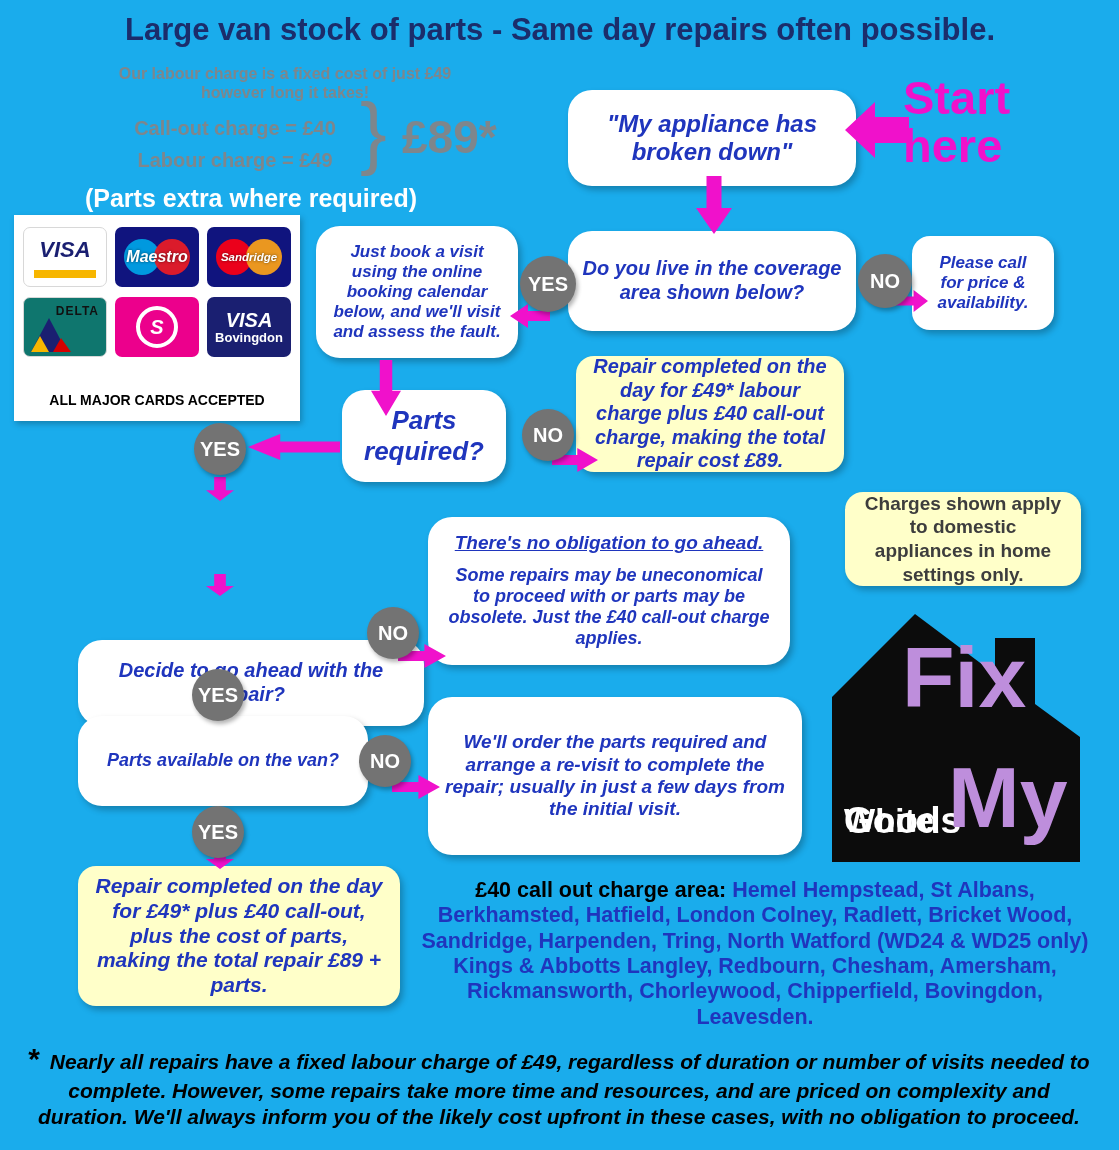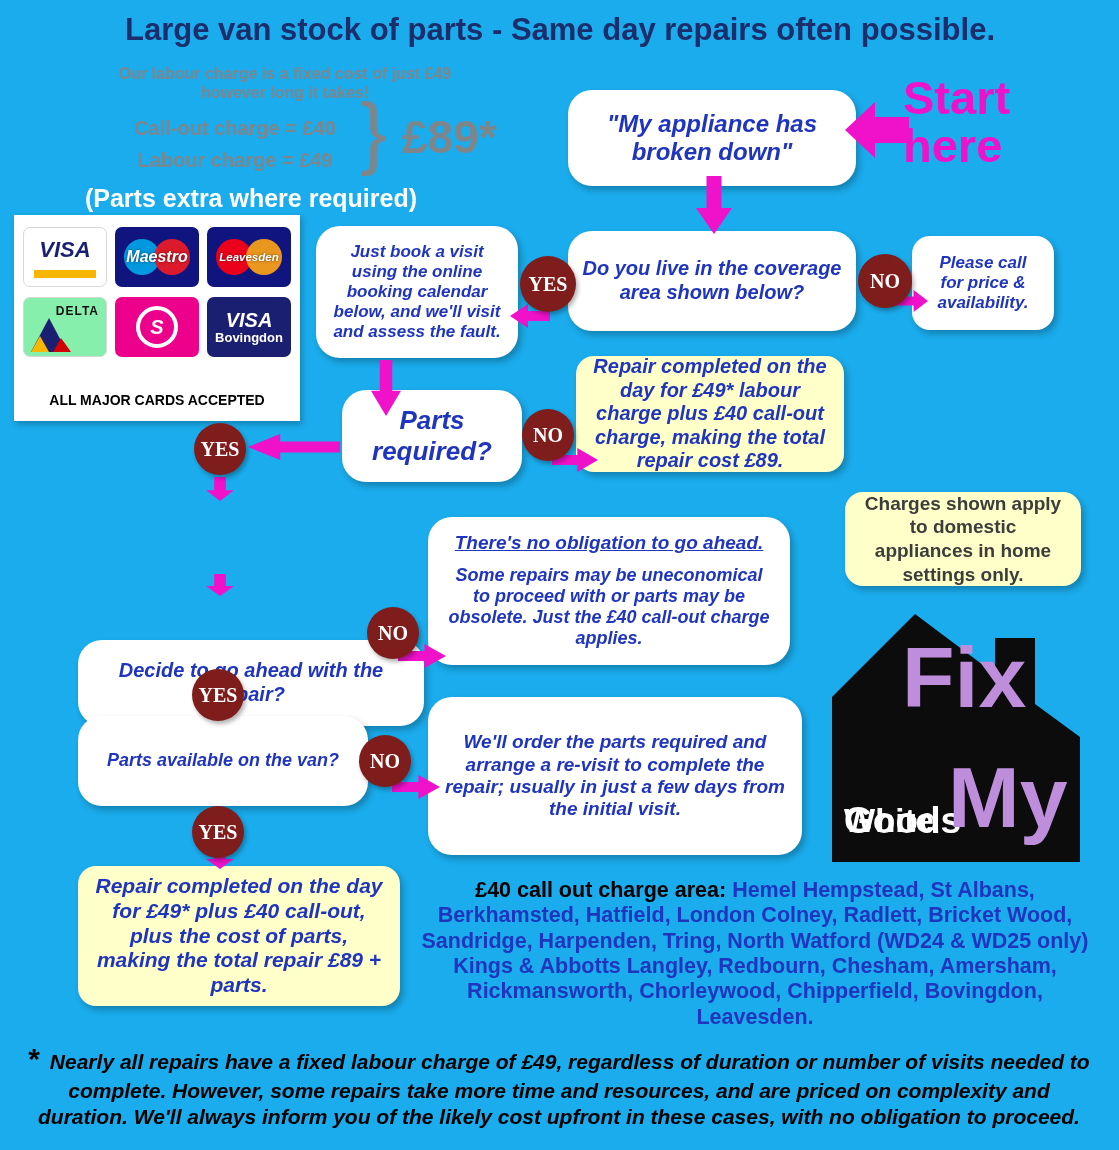--- a/index.html
+++ b/index.html
@@ -29,21 +29,21 @@
   .maestro,.mc{background:#10147E;}
   .circ{position:absolute;top:50%;width:36px;height:36px;border-radius:50%;transform:translateY(-50%);}
   .maestro .c1{left:9px;background:#0099DF;}
   .maestro .c2{right:9px;background:#ED1C24;opacity:.92;}
   .mc .c1{left:9px;background:#EB001B;}
   .mc .c2{right:9px;background:#F79E1B;opacity:.95;}
   .card-word{position:absolute;left:0;right:0;top:50%;transform:translateY(-50%);text-align:center;
              color:#fff;font-weight:bold;font-style:italic;font-size:16px;
              text-shadow:0 0 3px rgba(0,0,0,.6);}
   .mc .card-word{font-size:11.5px;}
-  .delta{background:#86efac;border:1px solid #d8d8d8;box-sizing:border-box;}
+  .delta{background:#0f766e;border:1px solid #d8d8d8;box-sizing:border-box;}
   .delta-word{position:absolute;right:7px;top:6px;color:#111;font-weight:bold;font-size:12px;letter-spacing:1px;}
   .delta svg{position:absolute;left:3px;bottom:2px;}
   .solo{background:#EC008C;display:flex;align-items:center;justify-content:center;}
   .solo-ring{width:34px;height:34px;border:4px solid #fff;border-radius:50%;display:flex;
              align-items:center;justify-content:center;color:#fff;font-weight:bold;font-style:italic;font-size:20px;}
   .electron{background:#1A1F71;display:flex;flex-direction:column;align-items:center;justify-content:center;gap:1px;}
   .electron .e1{color:#fff;font-weight:bold;font-style:italic;font-size:20px;line-height:1;}
   .electron .e2{color:#fff;font-weight:bold;font-size:13px;line-height:1;}
   .cards-caption{position:absolute;left:0;right:0;bottom:13px;text-align:center;font-weight:bold;
                  font-size:14px;color:#000;}
@@ -51,23 +51,23 @@
   .fbox{position:absolute;background:#fff;border-radius:24px;box-shadow:3px 4px 6px rgba(0,0,0,.25);
         color:#1F35BD;font-weight:bold;font-style:italic;text-align:center;display:flex;
         align-items:center;justify-content:center;padding:8px 14px;box-sizing:border-box;
         line-height:1.18;z-index:2;}
   .yellowbox{background:#FFFFC9;border-radius:18px;}
   .charges{color:#3d3d3d;font-style:normal;line-height:1.25;}
   .oblig{flex-direction:column;padding:12px 18px;}
   .oblig .t{text-decoration:underline;font-size:19px;}
   .oblig .b{margin-top:10px;}
   
-  .circle{position:absolute;border-radius:50%;background:#7f1d1d;color:#fff;font-weight:bold;
+  .circle{position:absolute;border-radius:50%;background:#737373;color:#fff;font-weight:bold;
           display:flex;align-items:center;justify-content:center;font-size:20px;z-index:6;
-          box-shadow:2px 3px 4px rgba(0,0,0,.3);font-family:Liberation Serif, serif;}
+          box-shadow:2px 3px 4px rgba(0,0,0,.3);}
   .arrow{position:absolute;z-index:4;}
   .arrow svg{display:block;width:100%;height:100%;}
   .arrow polygon{fill:#F011CB;}
   .start-text{position:absolute;left:903px;top:74px;font-size:47px;font-weight:bold;color:#F011CB;
               line-height:1.02;white-space:pre-line;z-index:3;}
   
   .logo{position:absolute;left:830px;top:612px;width:252px;height:252px;}
   .logo svg{position:absolute;left:0;top:0;}
   .logo span{position:absolute;font-weight:bold;line-height:1;}
   .logo-fix{left:72px;top:22px;font-size:86px;color:#BE8EDC;}
@@ -105,21 +105,21 @@
         <span class="visa-bar"></span>
       </div>
       <div class="card maestro">
         <span class="circ c1"></span>
         <span class="circ c2"></span>
         <span class="card-word">Maestro</span>
       </div>
       <div class="card mc">
         <span class="circ c1"></span>
         <span class="circ c2"></span>
-        <span class="card-word">Leavesden</span>
+        <span class="card-word">Sandridge</span>
       </div>
       <div class="card delta">
         <svg width="48" height="44" viewBox="0 0 48 44">
           <polygon points="4,42 22,8 40,42" fill="#1A1F71"></polygon>
           <polygon points="4,42 13,26 22,42" fill="#F7B600"></polygon>
           <polygon points="26,42 34,28 44,42" fill="#D40000"></polygon>
         </svg>
         <span class="delta-word">DELTA</span>
       </div>
       <div class="card solo">
@@ -138,21 +138,21 @@
   <div class="arrow" style="left:845px;top:102px;width:64px;height:56px;">
     <svg viewBox="0 0 64 56" preserveAspectRatio="none">
         <polygon points="64,15 30,15 30,0 0,28 30,56 30,41 64,41"></polygon>
       </svg>
   </div>
 
   <div class="fbox" style="left:568px;top:90px;width:288px;height:96px;font-size:24px;">"My appliance has broken down"</div>
   <div class="fbox" style="left:568px;top:231px;width:288px;height:100px;font-size:20px;">Do you live in the coverage area shown below?</div>
   <div class="fbox" style="left:912px;top:236px;width:142px;height:94px;font-size:17px;border-radius:18px;">Please call for price &amp; availability.</div>
   <div class="fbox" style="left:316px;top:226px;width:202px;height:132px;font-size:17px;">Just book a visit using the online booking calendar below, and we'll visit and assess the fault.</div>
-  <div class="fbox" style="left:342px;top:390px;width:180px;height:92px;font-size:26px;">Parts required?</div>
+  <div class="fbox" style="left:342px;top:390px;width:164px;height:92px;font-size:26px;border-radius:23px;">Parts required?</div>
   <div class="fbox yellowbox" style="left:576px;top:356px;width:268px;height:116px;font-size:20px;">Repair completed on the day for £49* labour charge plus £40 call-out charge, making the total repair cost £89.</div>
   <div class="fbox" style="left:78px;top:592px;width:346px;height:86px;font-size:20px;margin-top:48px;">Decide to go ahead with the repair?</div>
   <div class="fbox oblig" style="left:428px;top:517px;width:362px;height:148px;font-size:18px;">
     <div class="t">There's no obligation to go ahead.</div>
     <div class="b">Some repairs may be uneconomical to proceed with or parts may be obsolete. Just the £40 call-out charge applies.</div>
   </div>
   <div class="fbox" style="left:78px;top:716px;width:290px;height:90px;font-size:18px;">Parts available on the van?</div>
   <div class="fbox" style="left:428px;top:697px;width:374px;height:158px;font-size:19px;">We'll order the parts required and arrange a re-visit to complete the repair; usually in just a few days from the initial visit.</div>
   <div class="fbox yellowbox" style="left:78px;top:866px;width:322px;height:140px;font-size:21px;">Repair completed on the day for £49* plus £40 call-out, plus the cost of parts, making the total repair £89 + parts.</div>
   <div class="fbox yellowbox charges" style="left:845px;top:492px;width:236px;height:94px;font-size:19px;">Charges shown apply to domestic appliances in home settings only.</div>

